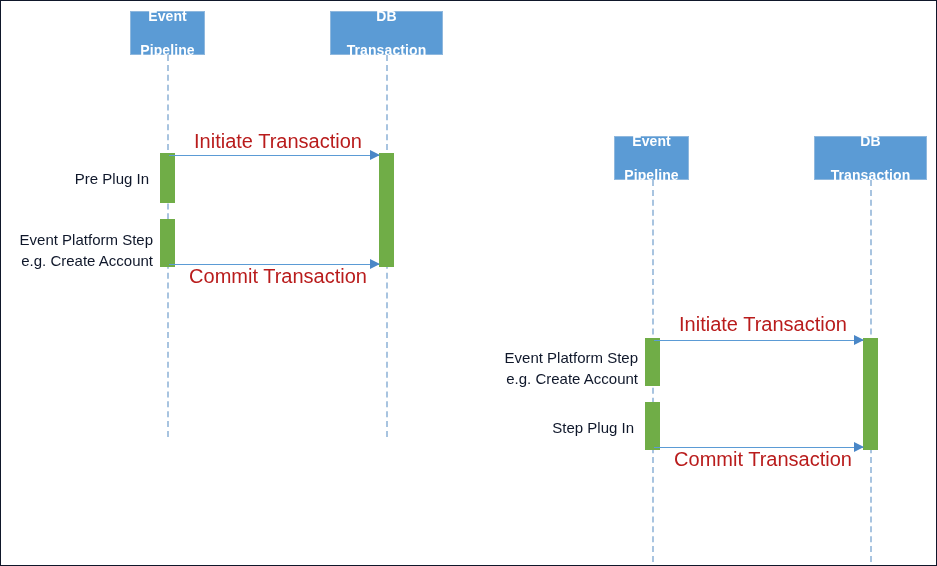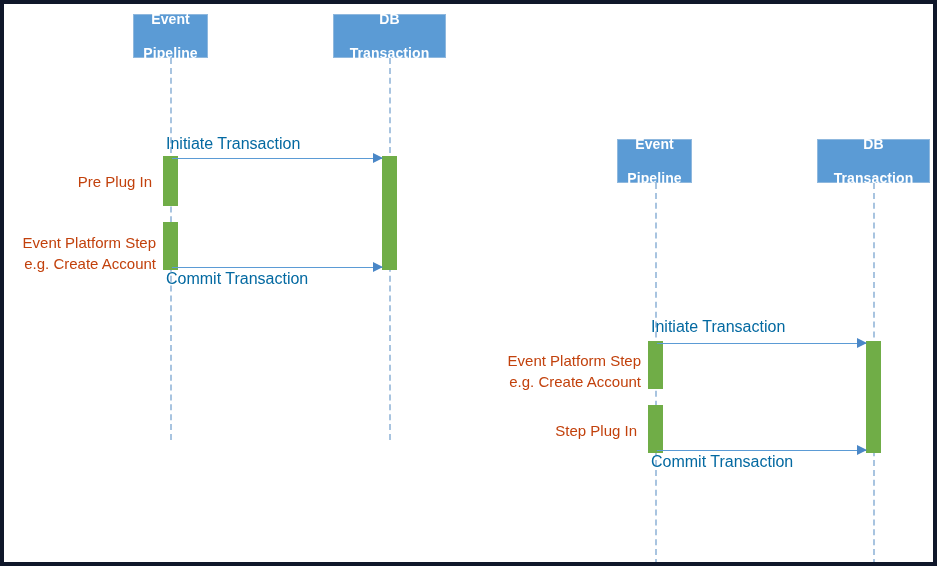--- a/index.html
+++ b/index.html
@@ -9,21 +9,21 @@
     background: #ffffff;
   }
   body {
     font-family: "Liberation Sans", sans-serif;
   }
   #canvas {
     position: relative;
     width: 937px;
     height: 566px;
     background: #ffffff;
-    border: 4px solid #0f172a;
+    border: 1px solid #0f172a;
     box-sizing: border-box;
     overflow: hidden;
   }
   
   .participant {
     position: absolute;
     box-sizing: border-box;
     background: #5B9BD5;
     border: 1px solid #8FB8DE;
     color: #ffffff;
@@ -60,29 +60,29 @@
     position: absolute;
     width: 0;
     height: 0;
     border-top: 5.5px solid transparent;
     border-bottom: 5.5px solid transparent;
     border-left: 10px solid #4A87C7;
   }
   
   .msg-label {
     position: absolute;
-    color: #0369a1;
-    font-size: 16px;
+    color: #b91c1c;
+    font-size: 20px;
     line-height: 18px;
-    text-align: left;
+    text-align: center;
     white-space: nowrap;
   }
   .side-label {
     position: absolute;
-    color: #c2410c;
+    color: #0f172a;
     font-size: 15px;
     line-height: 21px;
     text-align: right;
     white-space: nowrap;
   }
 </style>
 </head>
 <body>
 
 <div id="canvas">

